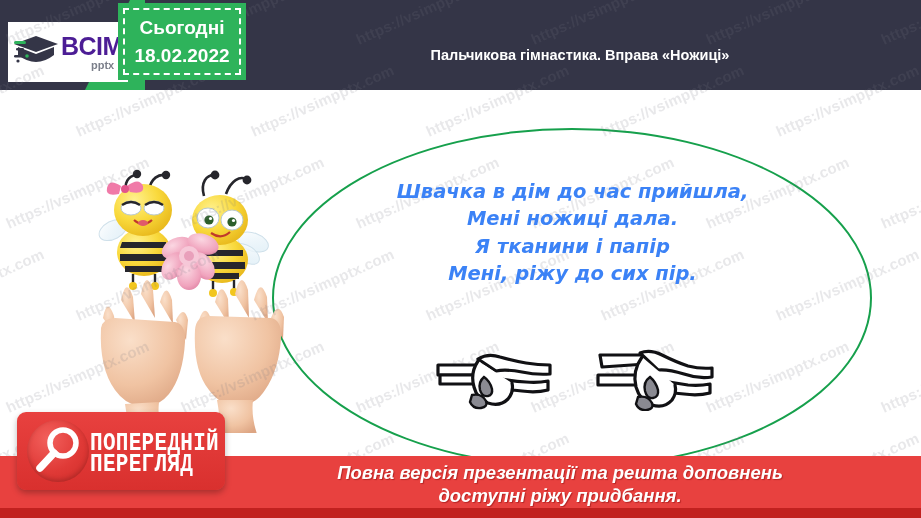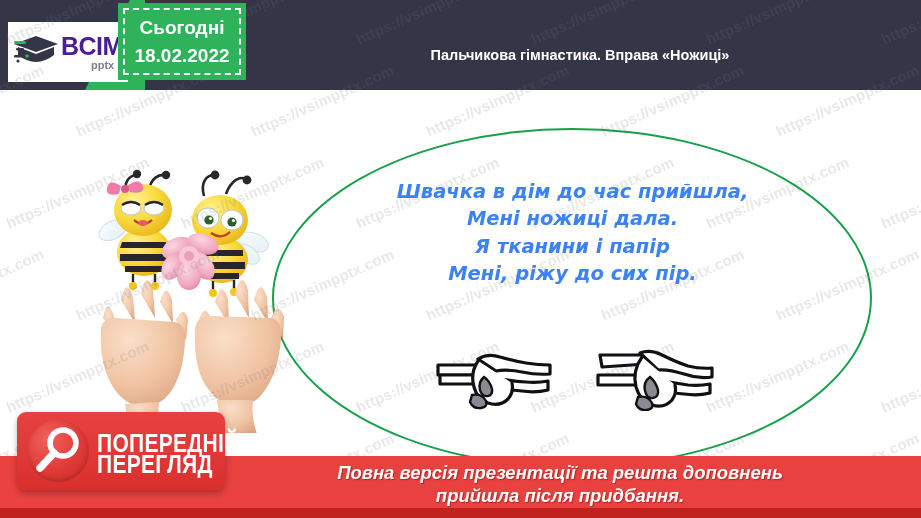--- a/index.html
+++ b/index.html
@@ -129,22 +129,22 @@
     border-radius:9px;
     box-shadow:0 3px 6px rgba(0,0,0,.28);
     display:flex;align-items:center;box-sizing:border-box;padding-left:10px;
   }
   .mag-circle{
     width:62px;height:62px;border-radius:50%;flex:0 0 auto;
     background:radial-gradient(circle at 34% 30%,#f2605c 0%,#e03a37 55%,#cf2b28 100%);
     position:relative;box-shadow:inset 0 -2px 5px rgba(0,0,0,.2);
   }
   .preview-words{
-    margin-left:8px;color:#ffffff;font-weight:700;line-height:1.02;
-    font-family:Liberation Sans, sans-serif;
+    margin-left:1px;color:#ffffff;font-weight:700;line-height:1.02;
+    font-family:Liberation Mono, monospace;
   }
   .pw{font-size:21px;letter-spacing:.3px;transform:scaleY(1.22);transform-origin:left top;display:block;}
 </style>
 </head>
 <body>
 
 <div id="slide">
 
   <div class="stage"></div>
 
@@ -340,21 +340,21 @@
     <div class="date-line">Сьогодні</div>
     <div class="date-line">18.02.2022</div>
   </div>
 
   <div class="header-title">Пальчикова гімнастика. Вправа «Ножиці»</div>
 
   <div class="banner"></div>
   <div class="banner-foot"></div>
   <div class="banner-text">
     <div>Повна версія презентації та решта доповнень</div>
-    <div>прийшла після придбання.</div>
+    <div>доступні ріжу придбання.</div>
   </div>
 
   <div class="preview-badge">
     <div class="mag-circle">
       <svg viewBox="0 0 62 62" width="62" height="62">
         <circle cx="36" cy="23" r="13" fill="none" stroke="#ffffff" stroke-width="5.5"></circle>
         <path d="M27 33 L13 48" stroke="#ffffff" stroke-width="7.5" stroke-linecap="round"></path>
       </svg>
     </div>
     <div class="preview-words">

